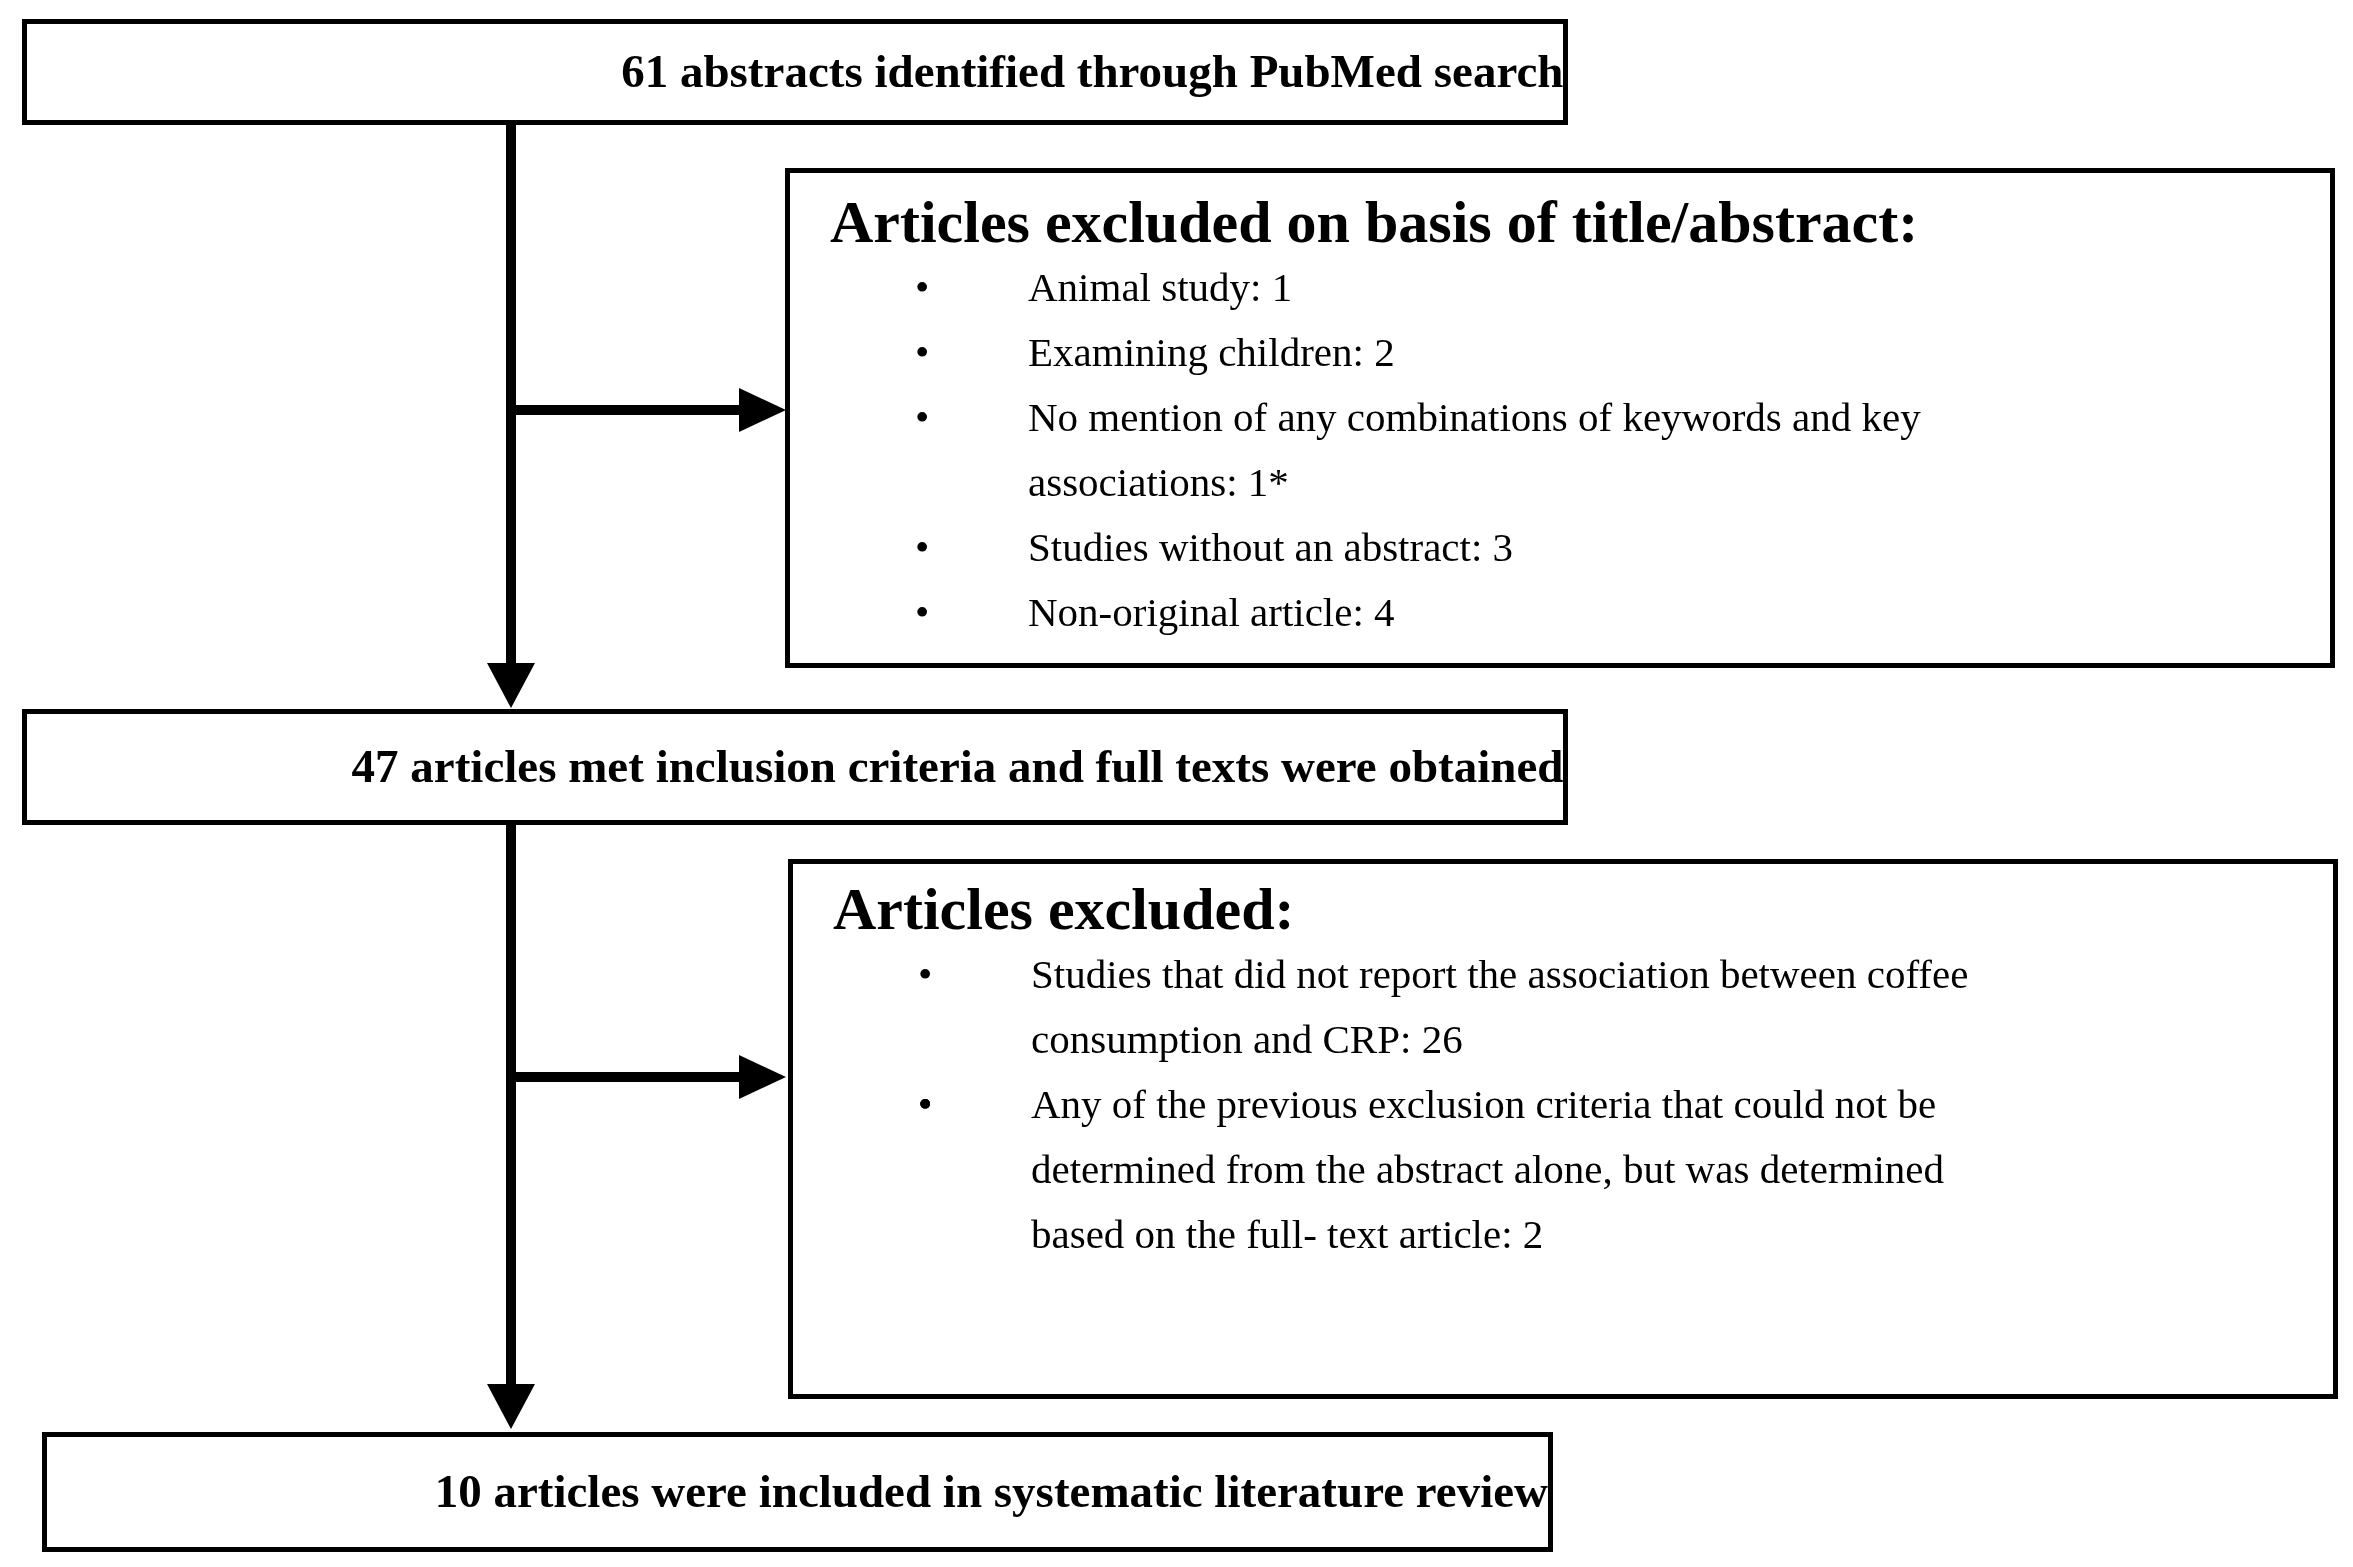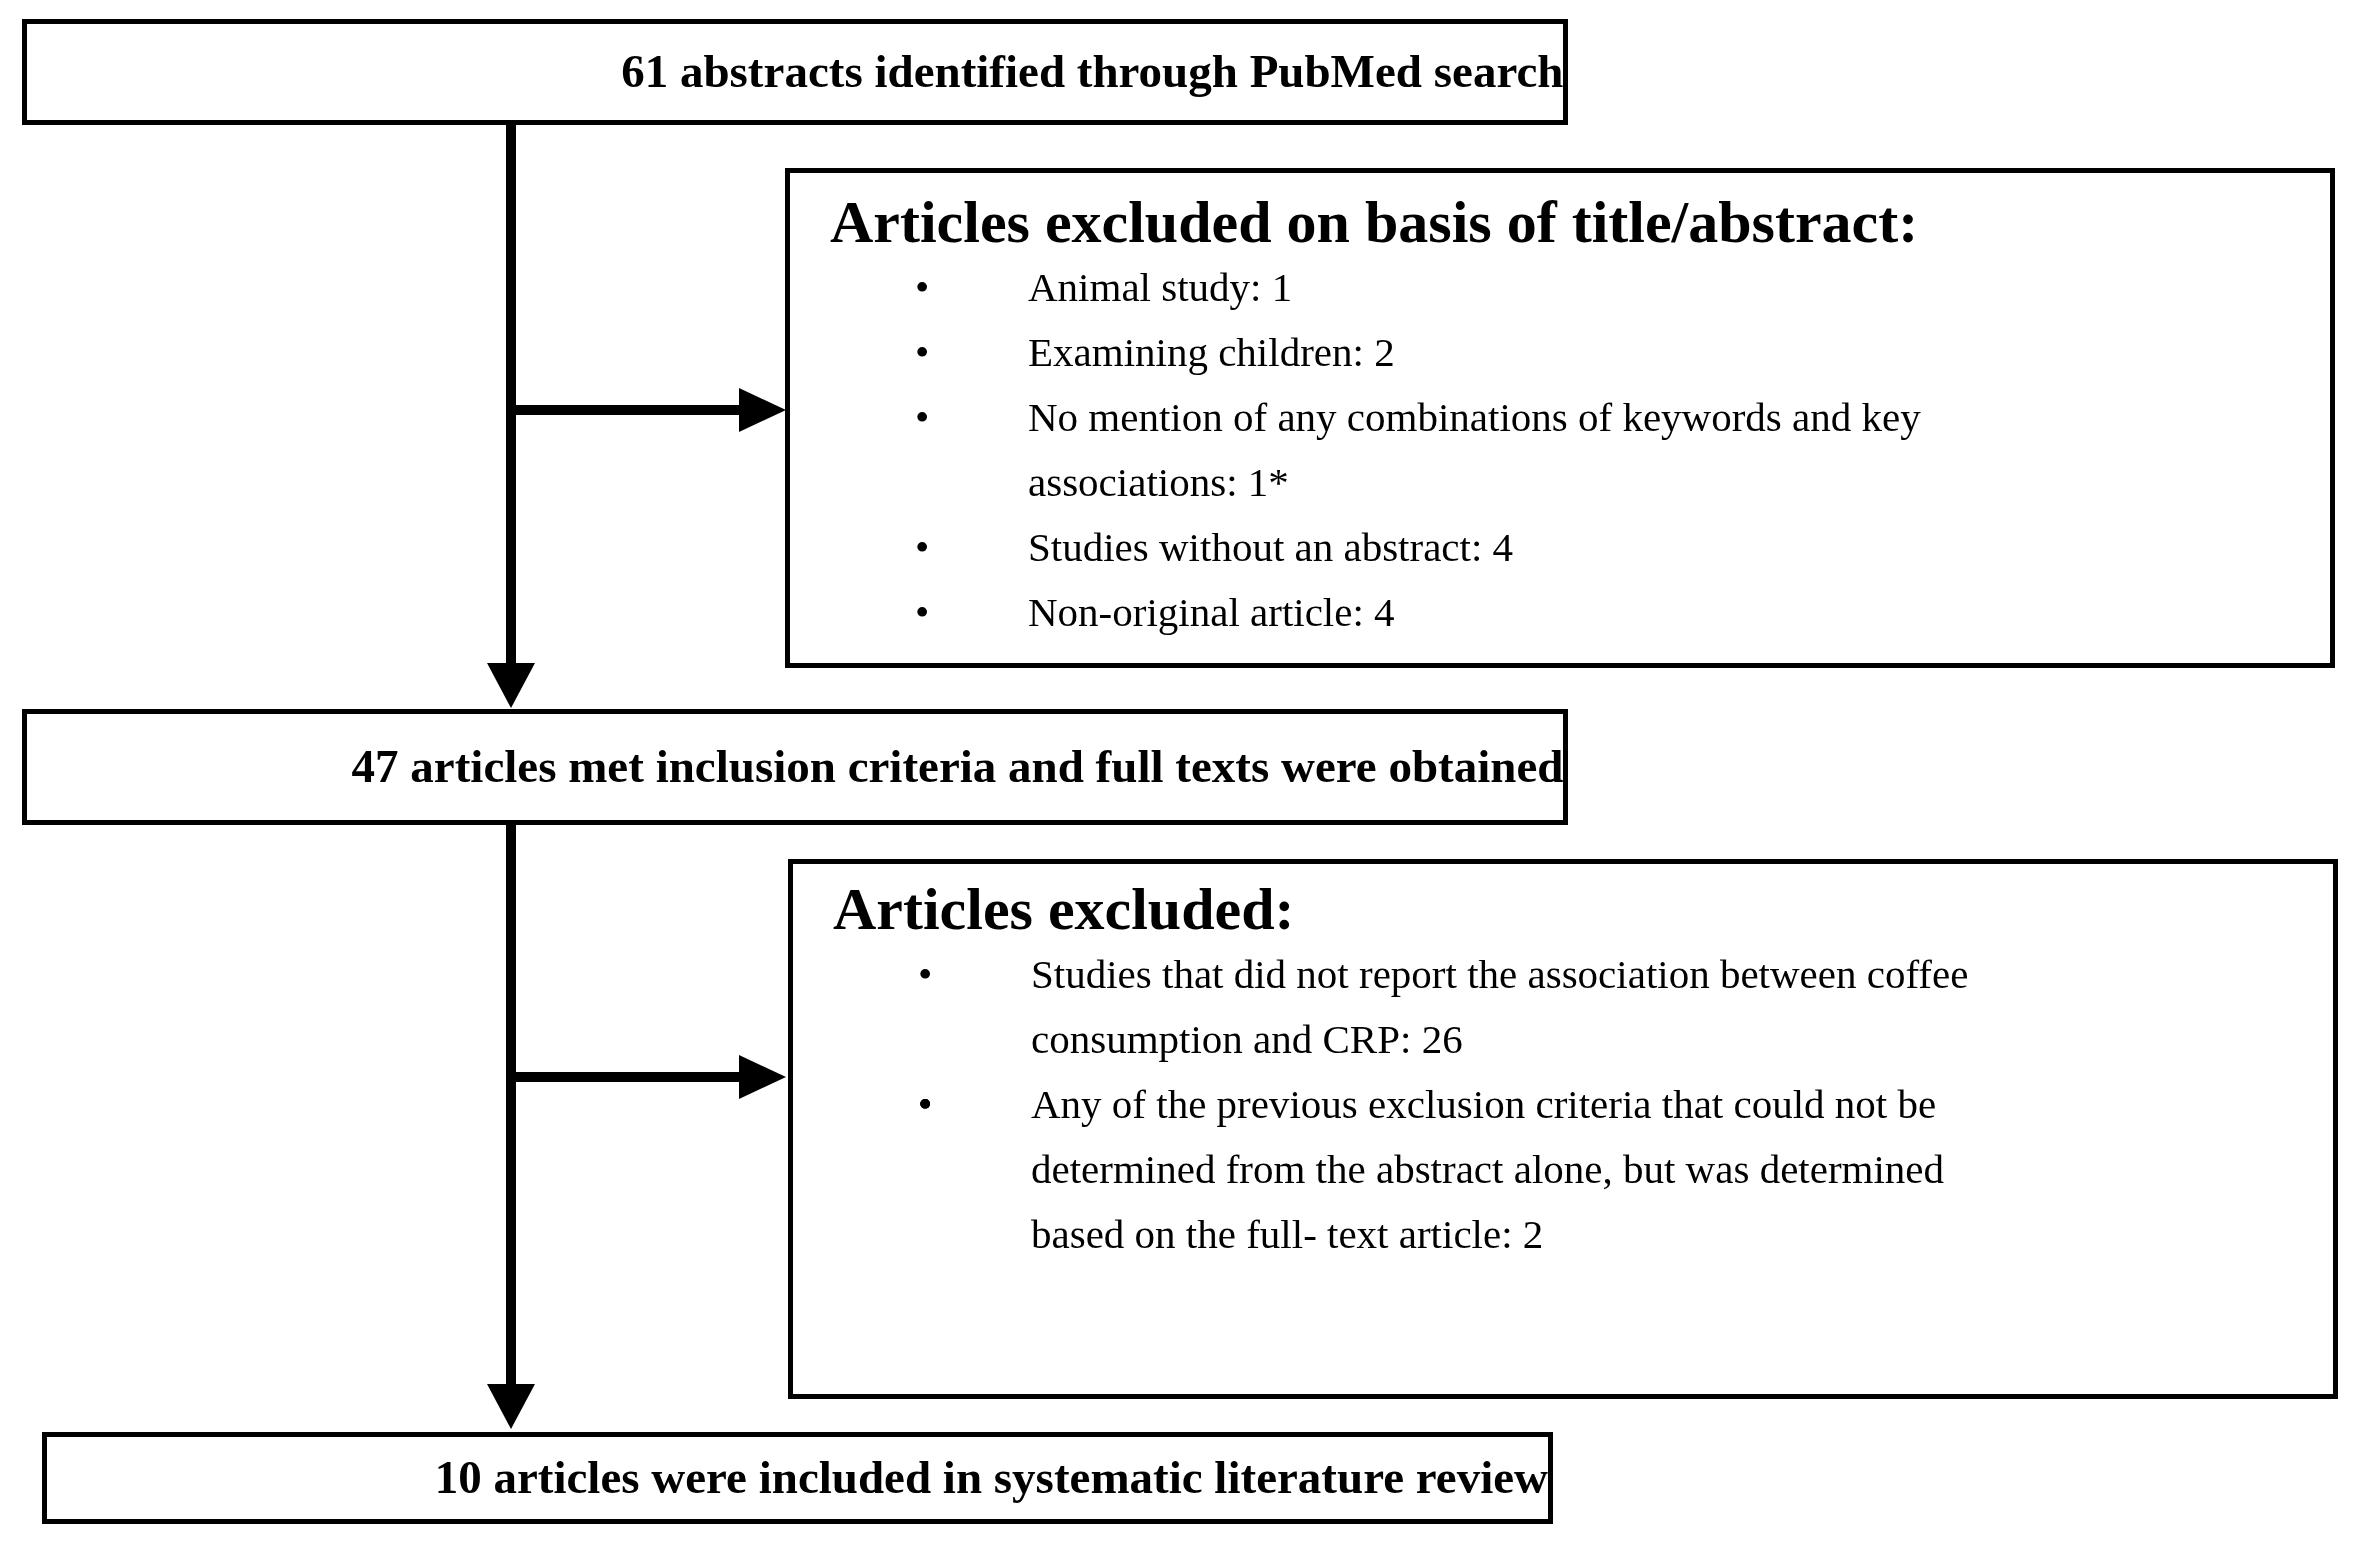--- a/index.html
+++ b/index.html
@@ -24,21 +24,21 @@
     justify-content: flex-end;
   }
   .node .label {
     font-weight: bold;
     font-size: 47px;
     line-height: 1.1;
     white-space: nowrap;
   }
   #node-top    { left: 22.4px;  top: 18.6px;   width: 1546px; height: 106px; }
   #node-middle { left: 22.4px;  top: 709px; width: 1546px; height: 116px; }
-  #node-bottom { left: 42px;  top: 1432px; width: 1511px; height: 92px; }
+  #node-bottom { left: 42px;  top: 1432px; width: 1511px; height: 120px; }
 
   
   .excl {
     position: absolute;
     box-sizing: border-box;
     border: 5.8px solid #000000;
     background: #ffffff;
   }
   #excl-1 { left: 785px; top: 168px;  width: 1550px; height: 500px; padding-top: 16.7px; }
   #excl-2 { left: 788px; top: 859px; width: 1550px; height: 540px; padding-top: 13px; }
@@ -105,21 +105,21 @@
   <div class="shaft-h" id="conn-h1"></div>
   <div class="arrow-right" id="conn-h1-head"></div>
 
   <div class="excl" id="excl-1">
     <div class="excl-title">Articles excluded on basis of title/abstract:</div>
     <ul>
         <li><span class="bullet">•</span><span>Animal study: 1</span></li>
         <li><span class="bullet">•</span><span>Examining children: 2</span></li>
         <li><span class="bullet">•</span><span>No mention of any combinations of keywords and key
 associations: 1*</span></li>
-        <li><span class="bullet">•</span><span>Studies without an abstract: 4</span></li>
+        <li><span class="bullet">•</span><span>Studies without an abstract: 3</span></li>
         <li><span class="bullet">•</span><span>Non-original article: 4</span></li>
       </ul>
   </div>
 
   <div class="node" id="node-middle">
     <span class="label">47 articles met inclusion criteria and full texts were obtained</span>
   </div>
 
   <div class="shaft-v" id="conn-v2"></div>
   <div class="arrow-down" id="conn-v2-head"></div>

